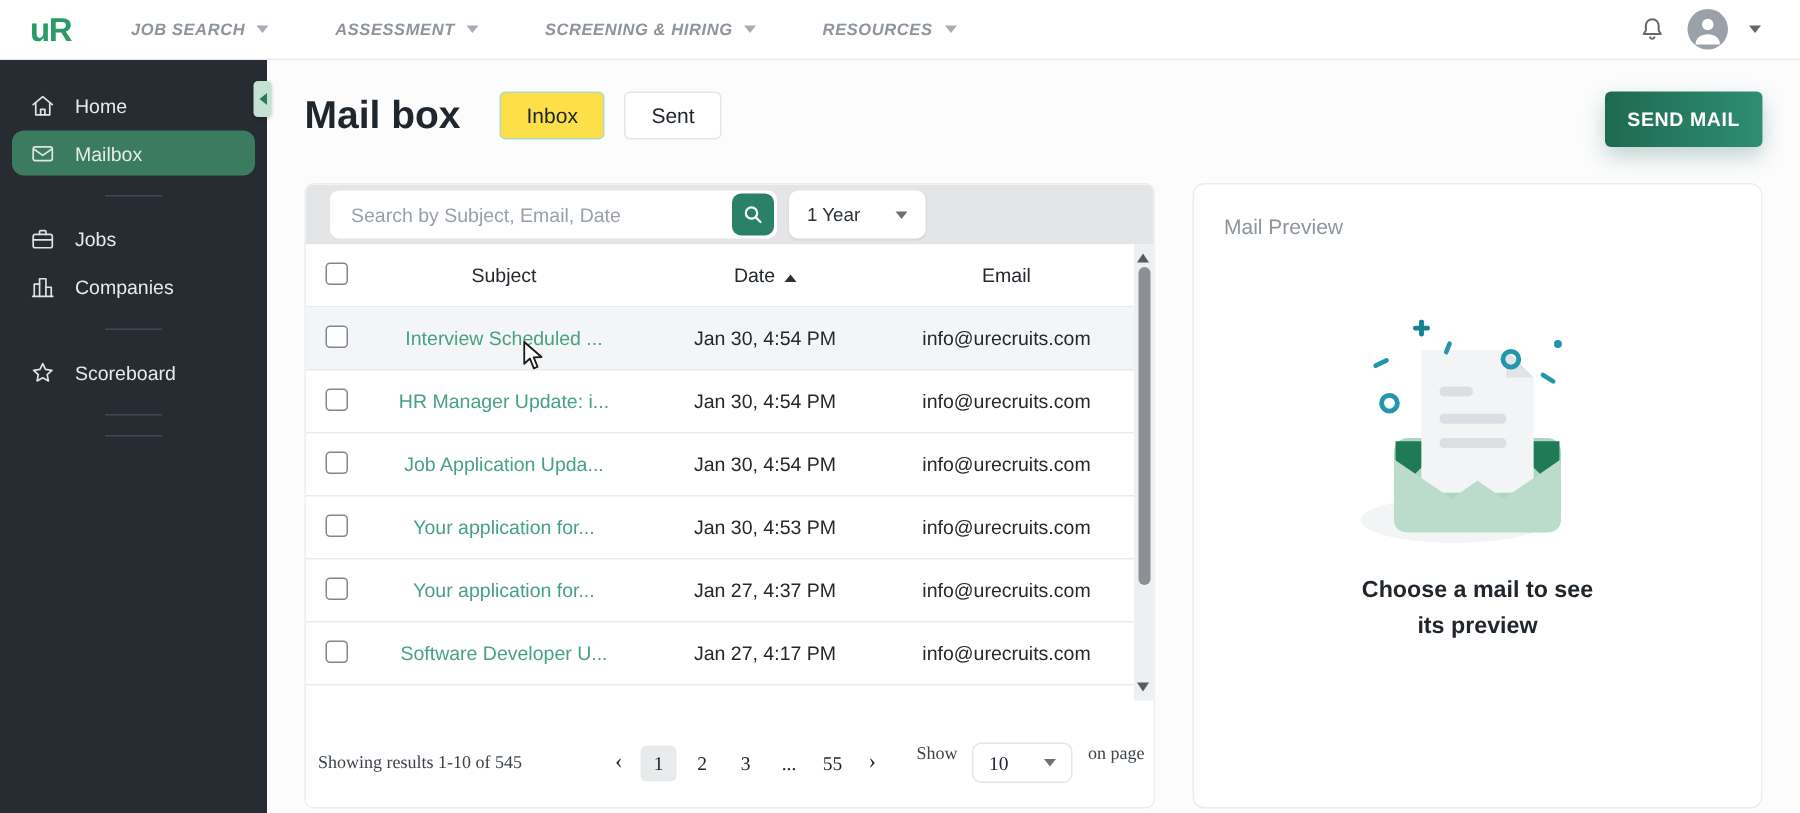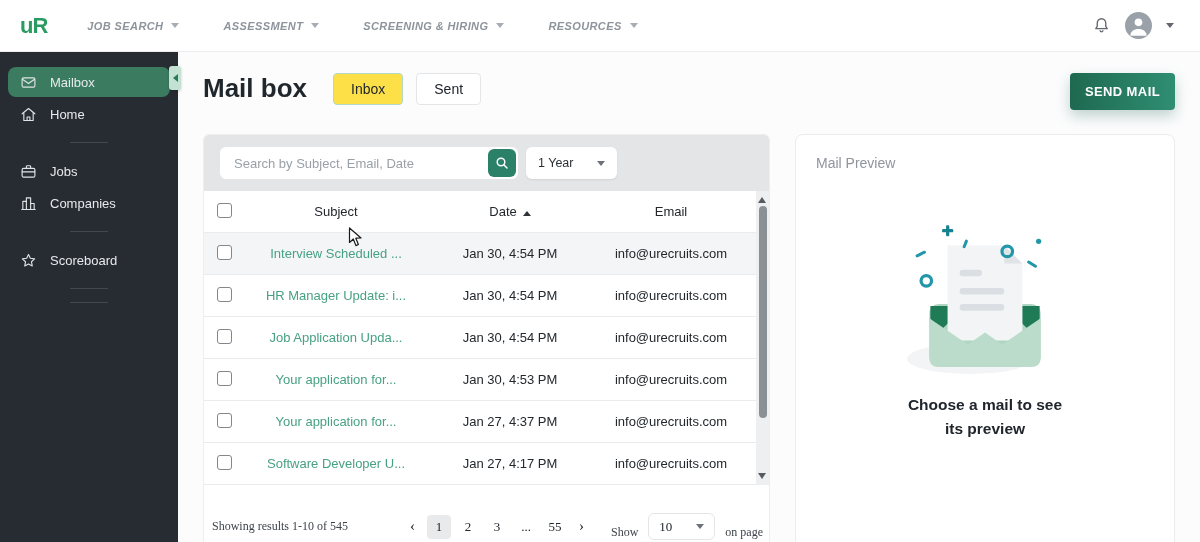--- a/index.html
+++ b/index.html
@@ -2,21 +2,21 @@
 <html><head>
 <meta charset="utf-8">
 <style>
   * { box-sizing: border-box; margin: 0; padding: 0; }
   html,body { width:1200px; height:542px; }
   body {
     font-family: "Liberation Sans", sans-serif;
     background:#ffffff; color:#20262c; overflow:hidden; position:relative;
   }
   
-  .topbar { height:52px; background:#fff; border-bottom:1px solid #ececee;
+  .topbar { height:40px; background:#fff; border-bottom:1px solid #ececee;
     display:flex; align-items:center; padding:0 26px 0 20px; }
   .logo { color:#2a9c63; font-size:22px; font-weight:700; letter-spacing:-1px; margin-right:40px; cursor:pointer; }
   .topnav { display:flex; gap:44px; }
   .nav-item { display:flex; align-items:center; gap:8px; font-size:11px; font-weight:700;
     color:#8e949c; letter-spacing:.4px; cursor:pointer; white-space:nowrap;font-style:italic; }
   .caret-down { width:0; height:0; border-left:4px solid transparent; border-right:4px solid transparent;
     border-top:5px solid #a7adb4; }
   .top-right { margin-left:auto; display:flex; align-items:center; gap:14px; }
   .bell { color:#63686e; display:flex; cursor:pointer; }
   .avatar { width:27px; height:27px; border-radius:50%; background:#9aa1a9; overflow:hidden;
@@ -45,21 +45,21 @@
     cursor:pointer; background:#fff; border:1px solid #e3e6e8; }
   .tab.active { background:#fde047; border-color:#b0dac7; }
   .send-btn { margin-left:auto; background:linear-gradient(90deg,#1e6950,#2f8e72); color:#fff;
     font-size:13px; font-weight:700; letter-spacing:.4px; padding:11px 15px; border-radius:4px;
     border:none; cursor:pointer; box-shadow:0 6px 14px rgba(32,105,81,.28);
     font-family:"Liberation Sans", sans-serif; }
   
   .content-row { display:flex; gap:25px; margin-top:23px; height:417px; }
   .mail-list-card { width:567px; background:#fff; border:1px solid #eceef0; border-radius:6px;
     display:flex; flex-direction:column; overflow:hidden; flex-shrink:0; }
-  .search-strip { background:#e3e5e7; height:56px; display:flex; align-items:center;
+  .search-strip { background:#e3e5e7; height:40px; display:flex; align-items:center;
     padding:0 16px; flex-shrink:0; }
   .search-box { background:#fff; border-radius:6px; height:32px; width:298px; display:flex;
     align-items:center; padding:0 2px 0 14px; }
   .search-input { border:none; outline:none; flex:1; font-size:13px; color:#33393f;
     font-family:"Liberation Sans", sans-serif; background:transparent; min-width:0; }
   .search-input::placeholder { color:#99a0a7; }
   .search-btn { width:28px; height:28px; background:#2b8068; border-radius:6px; border:none;
     display:flex; align-items:center; justify-content:center; cursor:pointer; flex-shrink:0; }
   .period-select { margin-left:8px; background:#fff; border-radius:6px; height:32px;
     padding:0 12px; display:flex; align-items:center; gap:24px; font-size:12.5px; color:#2b3137;
@@ -86,21 +86,21 @@
     border-left:4.5px solid transparent; border-right:4.5px solid transparent; border-top:6px solid #565b61; cursor:pointer; }
   .scroll-thumb { position:absolute; top:15px; left:2.5px; width:8px; height:212px;
     background:#8b9095; border-radius:4px; cursor:pointer; }
   .pagination-strip { height:71px; background:#fff; display:flex; align-items:center;
     padding:12px 6px 0 8px; font-size:12px; color:#3d434a; flex-shrink:0;font-family:Liberation Serif, serif; }
   .pager { display:flex; align-items:center; margin-left:55px; gap:5px; }
   .pg-arrow { color:#20262c; font-size:15px; cursor:pointer; padding:0 7px; }
   .page-btn { min-width:24px; height:24px; display:flex; align-items:center; justify-content:center;
     border-radius:4px; font-size:13px; color:#20262c; cursor:pointer; padding:0 5px; }
   .page-btn.active { background:#e8eaec; }
-  .show-group { margin-left:auto; display:flex; align-items:flex-end; gap:10px; }
+  .show-group { margin-left:auto; display:flex; align-items:flex-start; gap:10px; }
   .pp-select { border:1px solid #e3e6e8; border-radius:6px; height:27px; padding:0 10px;
     display:flex; align-items:center; gap:24px; font-size:13px; color:#20262c; cursor:pointer; background:#fff; }
   
   .preview-card { flex:1; background:#fff; border:1px solid #eaedf0; border-radius:8px;
     padding:20px 20px 0; display:flex; flex-direction:column; }
   .preview-title { font-size:14px; color:#8e959d; }
   .empty-state { margin-top:46px; text-align:center; }
   .empty-text { font-size:15.5px; font-weight:700; color:#20262c; line-height:1.55; margin-top:12px; }
   
   .cursor-overlay { position:absolute; left:348px; top:227px; z-index:20; pointer-events:none; }
@@ -144,38 +144,38 @@
     <span class="avatar-caret"></span>
   </div>
 </header>
 
 <div class="layout">
 
   <aside class="sidebar">
     <div class="collapse-btn">
       <span class="collapse-arrow"></span>
     </div>
-    <div class="side-item active">
-        <span class="s-icon">
-          <svg viewBox="0 0 24 24" fill="none" stroke="currentColor" stroke-width="1.6" stroke-linecap="round" stroke-linejoin="round">
-            <rect x="3" y="5.5" width="18" height="13" rx="2"></rect>
-            <path d="M3.5 7.5 L12 13.5 L20.5 7.5"></path>
-          </svg>
-        </span>
-        <span>Mailbox</span>
-      </div>
-      <div class="side-item">
+    <div class="side-item">
         <span class="s-icon">
           <svg viewBox="0 0 24 24" fill="none" stroke="currentColor" stroke-width="1.6" stroke-linecap="round" stroke-linejoin="round">
             <path d="M3 11 L12 3.5 L21 11"></path>
             <path d="M5.4 9.6 V20.5 H18.6 V9.6"></path>
             <path d="M10 20.5 v-5 h4 v5"></path>
           </svg>
         </span>
         <span>Home</span>
+      </div>
+      <div class="side-item active">
+        <span class="s-icon">
+          <svg viewBox="0 0 24 24" fill="none" stroke="currentColor" stroke-width="1.6" stroke-linecap="round" stroke-linejoin="round">
+            <rect x="3" y="5.5" width="18" height="13" rx="2"></rect>
+            <path d="M3.5 7.5 L12 13.5 L20.5 7.5"></path>
+          </svg>
+        </span>
+        <span>Mailbox</span>
       </div>
       <div class="side-divider"></div>
       <div class="side-item">
         <span class="s-icon">
           <svg viewBox="0 0 24 24" fill="none" stroke="currentColor" stroke-width="1.6" stroke-linecap="round" stroke-linejoin="round">
             <rect x="3" y="7.5" width="18" height="12.5" rx="2"></rect>
             <path d="M9 7.5 V4.8 a1 1 0 0 1 1-1 h4 a1 1 0 0 1 1 1 V7.5"></path>
             <path d="M3 12.5 h18"></path>
           </svg>
         </span>

